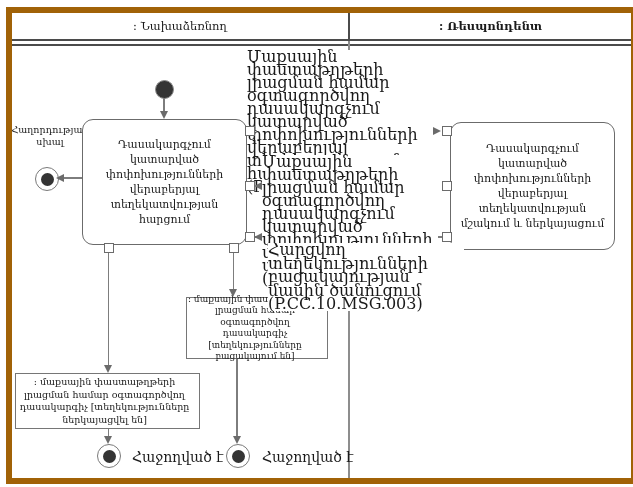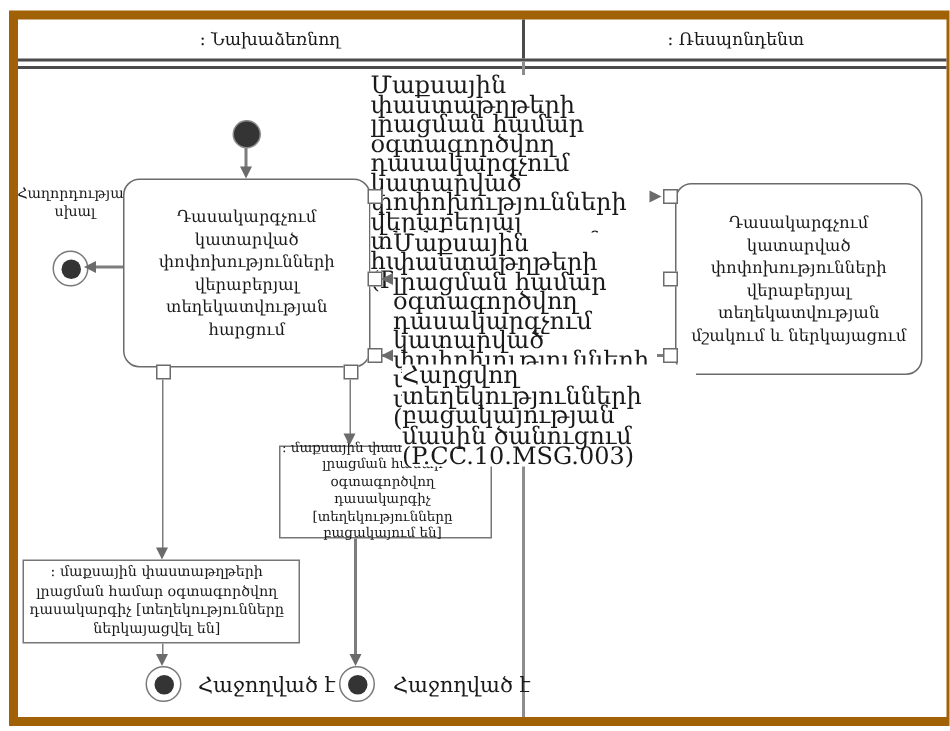--- a/index.html
+++ b/index.html
@@ -2,21 +2,21 @@
 <html><head>
 <meta charset="utf-8">
 <style>
   html,body{margin:0;padding:0;}
   body{width:633px;height:487px;background:#fff;position:relative;overflow:hidden;
        font-family:"DejaVu Serif","DejaVu Sans",serif;color:#1a1a1a;}
   .frame{position:absolute;left:6px;top:7px;width:619px;height:465px;border:6px solid #a16207;background:#fff;}
   .header{position:absolute;left:0;top:0;right:0;height:26px;border-bottom:2px solid #4b4b4b;display:flex;}
   .hcell{display:flex;align-items:center;justify-content:center;font-size:11.5px;}
   .hcell.l{width:336px;border-right:2px solid #4b4b4b;}
-  .hcell.r{flex:1;}
+  .hcell.r{flex:1;font-weight:bold;}
   .underline{position:absolute;left:0;top:31px;width:100%;height:1.5px;background:#4b4b4b;}
   .lane-divider{position:absolute;left:336px;top:28px;bottom:0;width:1.5px;background:#8d8d8d;z-index:0;}
   .edge{position:absolute;background:#7d7d7d;z-index:1;}
   .activity{position:absolute;background:#fff;border:1.4px solid #6b6b6b;border-radius:11px;
             display:flex;align-items:center;justify-content:center;text-align:center;
             font-size:11px;line-height:15px;z-index:3;}
   .objbox{position:absolute;background:#fff;border:1.3px solid #767676;
           display:flex;align-items:center;justify-content:flex-start;text-align:center;z-index:3;}
   .pin{position:absolute;width:8px;height:8px;background:#fff;border:1.3px solid #6b6b6b;z-index:6;}
   .msg{position:absolute;text-align:left;background:#fff;z-index:5;font-size:16px;line-height:13px;}

